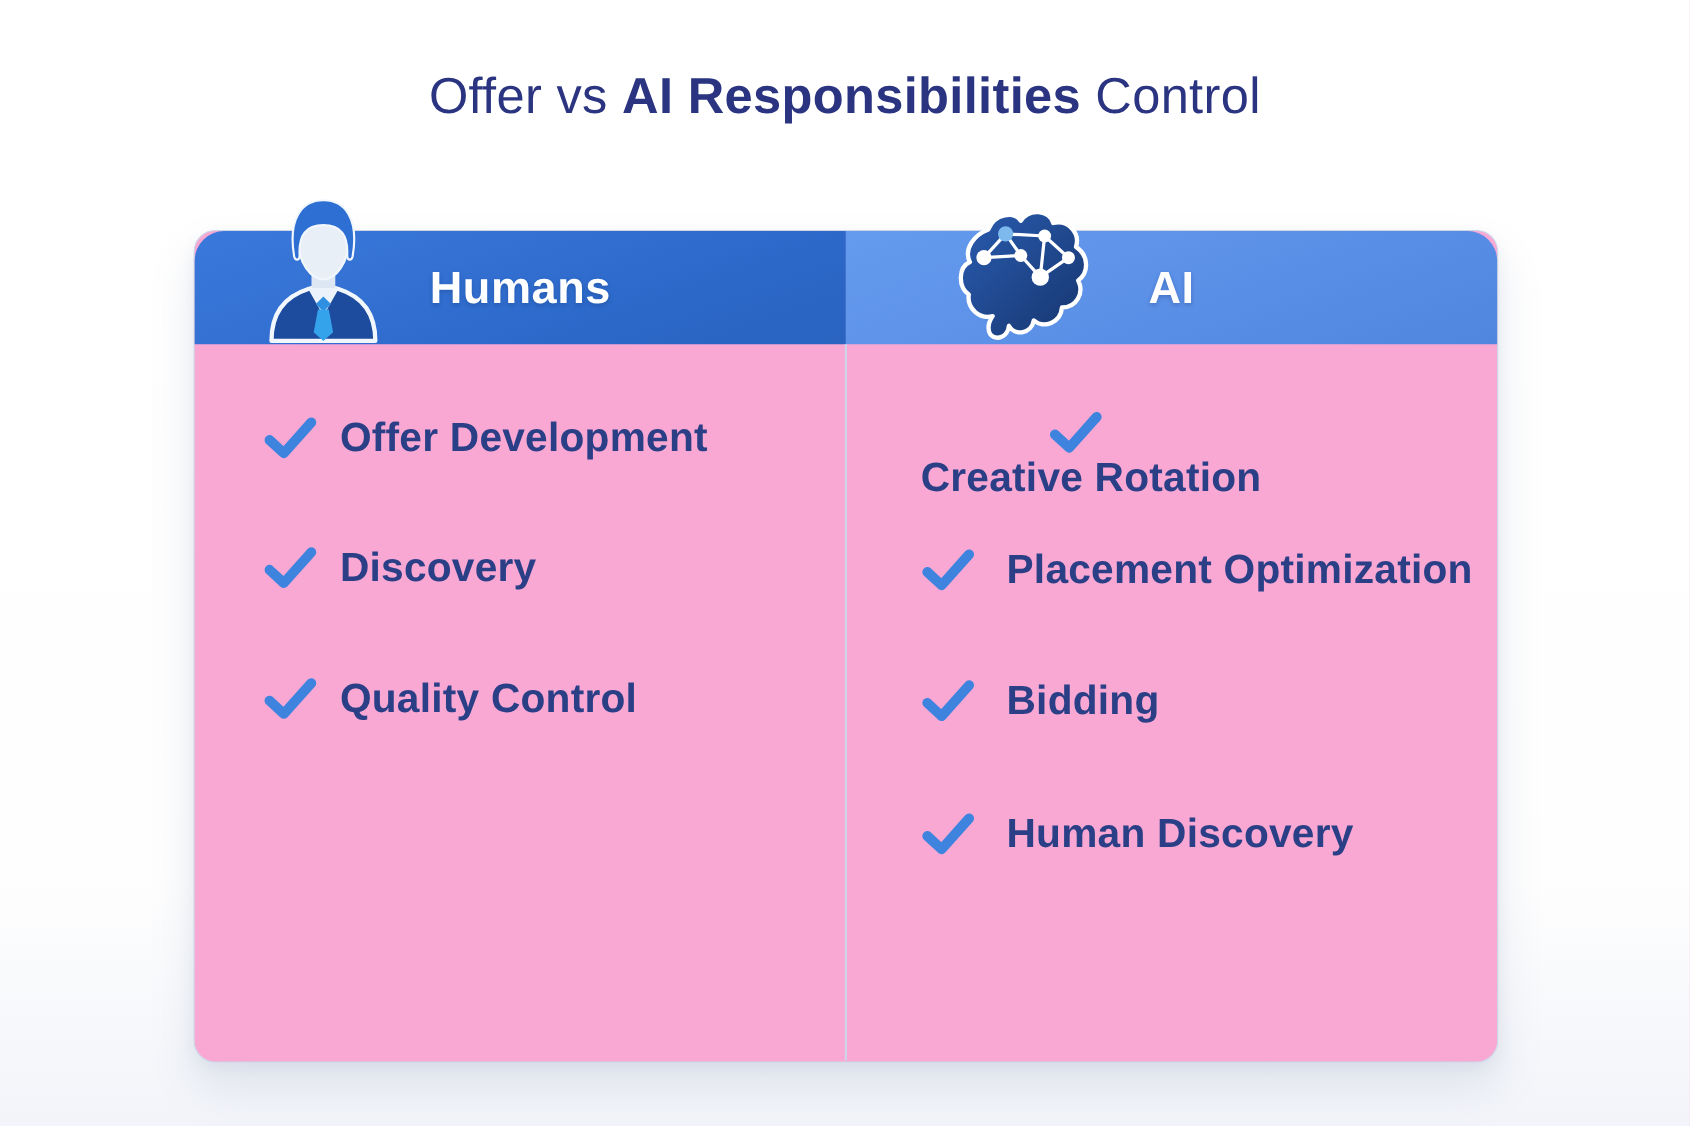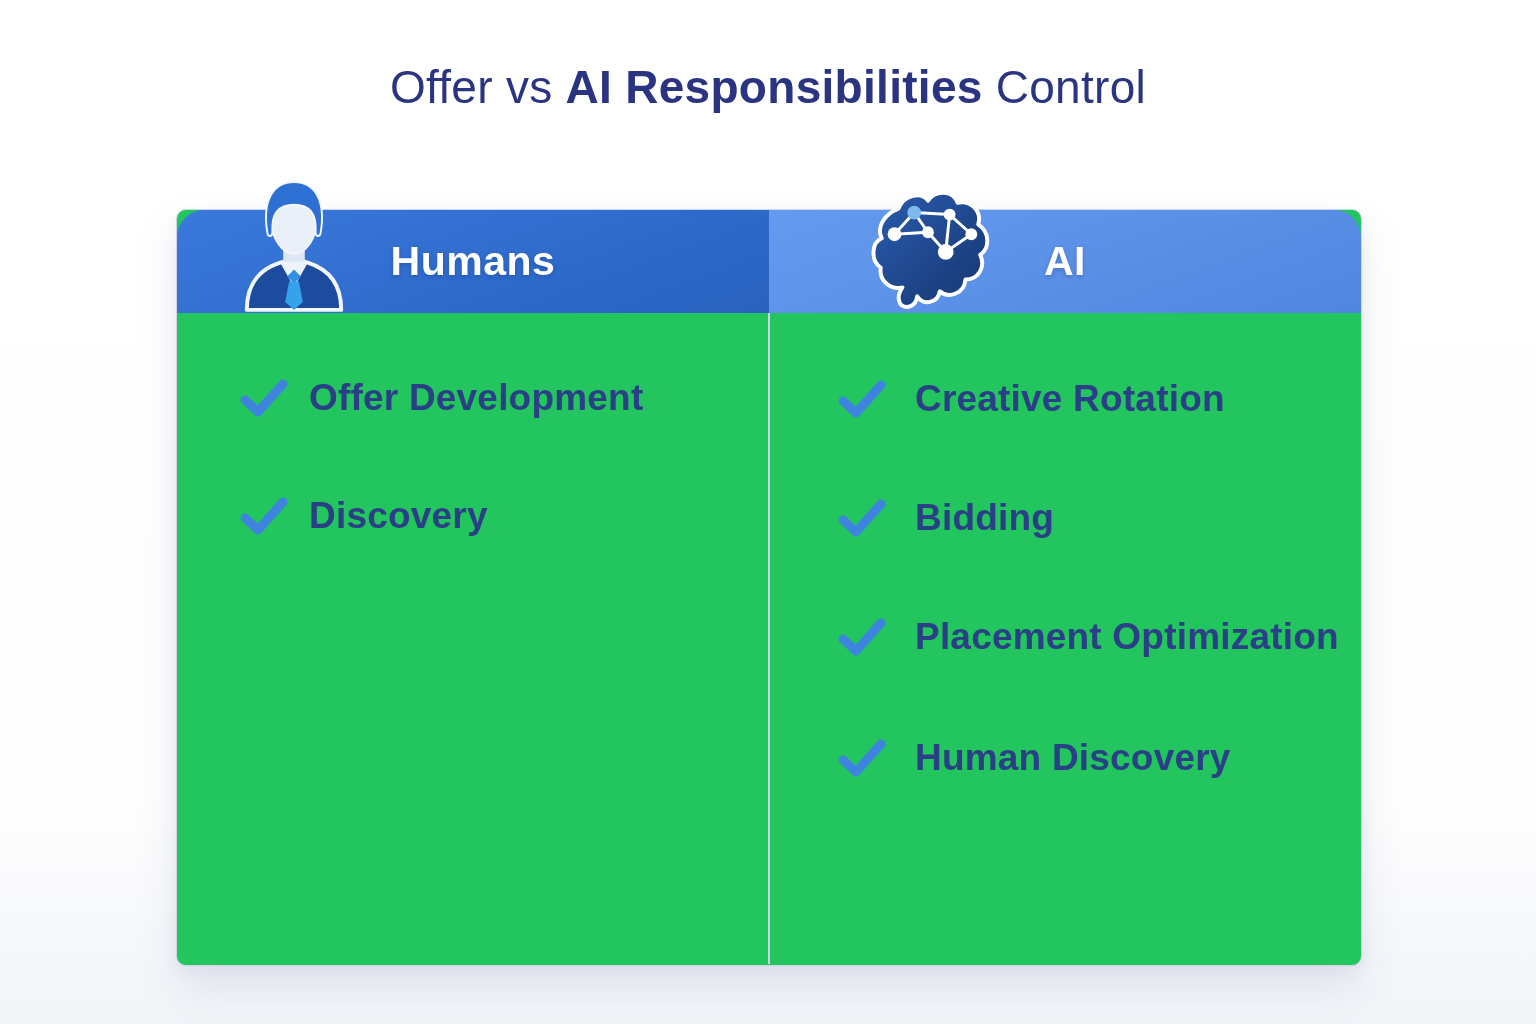--- a/index.html
+++ b/index.html
@@ -16,23 +16,23 @@
     text-align: center;
     font-size: 46px; font-weight: 500;
     color: #2a3480; letter-spacing: 0.3px;
   }
   .page-title .t-bold { font-weight: 700; margin: 16px 13px; }
 
   
   .card {
     position: absolute; left: 176px; top: 209px;
     width: 1184px; height: 755px;
-    background: #22c55e;
+    background: #f9a8d4;
     border: 1px solid #cdd5e7;
-    border-radius: 10px;
+    border-radius: 20px;
     box-shadow: 0 22px 40px rgba(110,130,170,0.16), 0 5px 12px rgba(110,130,170,0.08);
   }
 
   
   .card-header { position: absolute; top: 0; left: 0; width: 100%; height: 103px; display: flex; }
   .header-half { position: relative; width: 50%; height: 100%; display: flex; align-items: center; justify-content: center; }
   .header-humans {
     background: linear-gradient(160deg, #3a79dc 0%, #2c68c8 70%, #2a63c0 100%);
     border-top-left-radius: 27px;
   }
@@ -64,21 +64,21 @@
   .item { position: absolute; display: flex; align-items: center; height: 52px; }
   .col-left  .item { left: 62px; }
   .col-right .item { left: 66px; }
   .col-left  .item .check-icon { margin-right: 20px; }
   .col-right .item .check-icon { margin-right: 28px; }
 
   .col-left  .item:nth-child(1) { top: 59px; }
   .col-left  .item:nth-child(2) { top: 177px; }
   .col-left  .item:nth-child(3) { top: 296px; }
   .col-left  .item:nth-child(4) { top: 415px; }
-  .col-right .item:nth-child(1) { top: 60px; }
+  .col-right .item:nth-child(1) { top: 60px; flex-direction: column; }
   .col-right .item:nth-child(2) { top: 179px; }
   .col-right .item:nth-child(3) { top: 298px; }
   .col-right .item:nth-child(4) { top: 419px; }
 
   .check-icon { width: 50px; height: 40px; flex: none; }
 
   .item-label {
     font-size: 37px; font-weight: 700;
     color: #2a3f86; letter-spacing: 0.2px;
     white-space: nowrap;
@@ -147,40 +147,46 @@
           <path d="M6 22 L19 34 L44 6" fill="none" stroke="#3e84df" stroke-width="9" stroke-linecap="round" stroke-linejoin="round"></path>
         </svg>
       <span class="item-label">Offer Development</span>
     </div>
     <div class="item">
       <svg class="check-icon" viewBox="0 0 50 40">
           <path d="M6 22 L19 34 L44 6" fill="none" stroke="#3e84df" stroke-width="9" stroke-linecap="round" stroke-linejoin="round"></path>
         </svg>
       <span class="item-label">Discovery</span>
     </div>
+    <div class="item">
+      <svg class="check-icon" viewBox="0 0 50 40">
+          <path d="M6 22 L19 34 L44 6" fill="none" stroke="#3e84df" stroke-width="9" stroke-linecap="round" stroke-linejoin="round"></path>
+        </svg>
+      <span class="item-label">Quality Control</span>
+    </div>
   </div>
 
   <div class="column col-right">
     <div class="item">
       <svg class="check-icon" viewBox="0 0 50 40">
           <path d="M6 22 L19 34 L44 6" fill="none" stroke="#3e84df" stroke-width="9" stroke-linecap="round" stroke-linejoin="round"></path>
         </svg>
       <span class="item-label">Creative Rotation</span>
     </div>
     <div class="item">
       <svg class="check-icon" viewBox="0 0 50 40">
           <path d="M6 22 L19 34 L44 6" fill="none" stroke="#3e84df" stroke-width="9" stroke-linecap="round" stroke-linejoin="round"></path>
         </svg>
-      <span class="item-label">Bidding</span>
+      <span class="item-label">Placement Optimization</span>
     </div>
     <div class="item">
       <svg class="check-icon" viewBox="0 0 50 40">
           <path d="M6 22 L19 34 L44 6" fill="none" stroke="#3e84df" stroke-width="9" stroke-linecap="round" stroke-linejoin="round"></path>
         </svg>
-      <span class="item-label">Placement Optimization</span>
+      <span class="item-label">Bidding</span>
     </div>
     <div class="item">
       <svg class="check-icon" viewBox="0 0 50 40">
           <path d="M6 22 L19 34 L44 6" fill="none" stroke="#3e84df" stroke-width="9" stroke-linecap="round" stroke-linejoin="round"></path>
         </svg>
       <span class="item-label">Human Discovery</span>
     </div>
   </div>
 
 </div>

